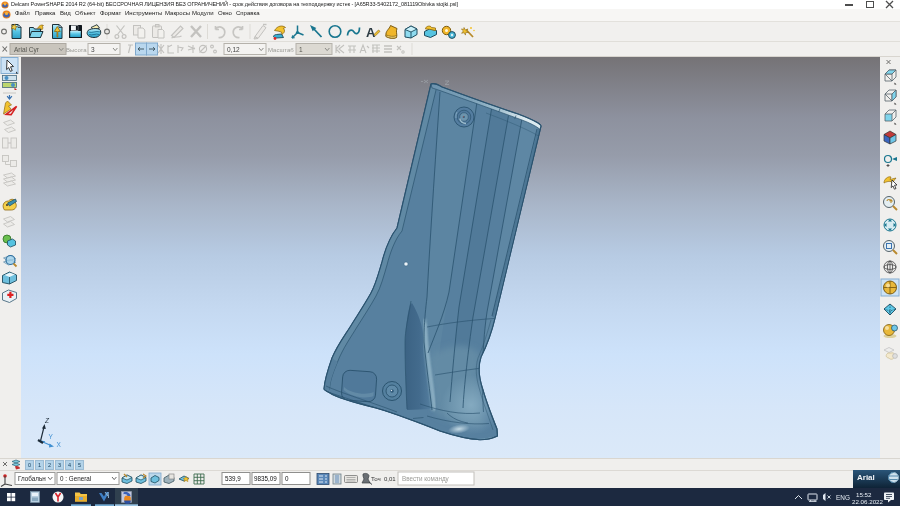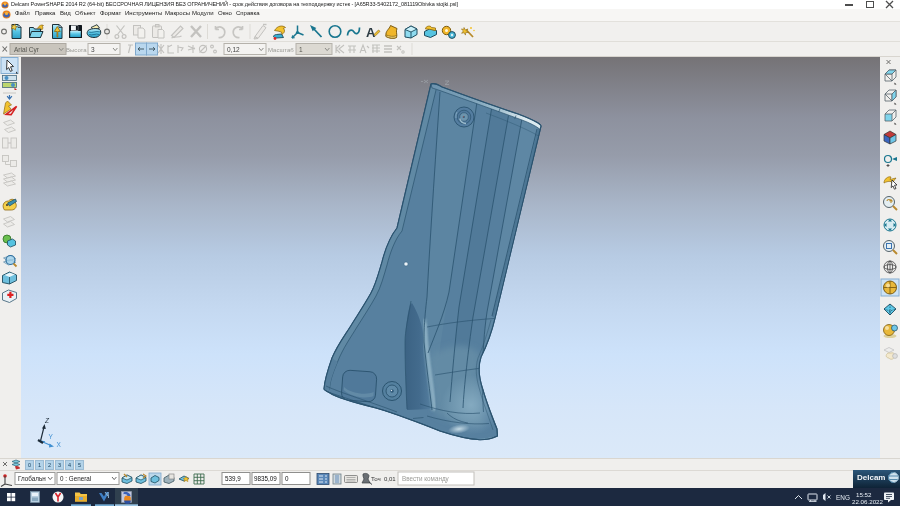--- a/index.html
+++ b/index.html
@@ -632,21 +632,21 @@
       <path d="M3,3 l3,2.5" stroke="#3a3f44" stroke-width="1"></path>
     </g>
     <text x="371" y="11" font-size="6.2" fill="#333">Точ</text>
     <text x="384" y="11" font-size="6" fill="#333">0,01</text>
 
     <rect x="398" y="2" width="76" height="13" fill="#fff" stroke="#c2c0bb"></rect>
     <text x="402" y="11" font-size="6.3" fill="#9a9a96">Ввести команду</text>
   </svg>
 
   <div class="abs" style="left:853px;top:470px;width:47px;height:18px;background:linear-gradient(to bottom,#2a5578,#0e2336);"></div>
-  <div class="abs" style="left:857px;top:473px;font-size:8px;font-weight:bold;color:#f2f6fa;font-family:'Liberation Sans',sans-serif;">Delcam</div>
+  <div class="abs" style="left:857px;top:473px;font-size:8px;font-weight:bold;color:#f2f6fa;font-family:'Liberation Sans',sans-serif;">Arial</div>
   <svg class="abs" style="left:888px;top:472px" width="11" height="11" viewBox="0 0 11 11">
     <circle cx="5.5" cy="5.5" r="5" fill="#cfe2ee" stroke="#8fb2c8"></circle>
     <path d="M5.5,0.5 A5,5 0 0 0 5.5,10.5 M1,4 L10,4 M1.5,7.5 L9.5,7.5" stroke="#38759c" stroke-width="0.8" fill="none"></path>
   </svg>
 
   <div class="abs" id="taskbar"></div>
   <svg class="abs" style="left:0;top:488px" width="900" height="18" viewBox="0 0 900 18">
 
     <g fill="#ffffff">
       <rect x="7" y="5" width="3.7" height="3.7"></rect>

